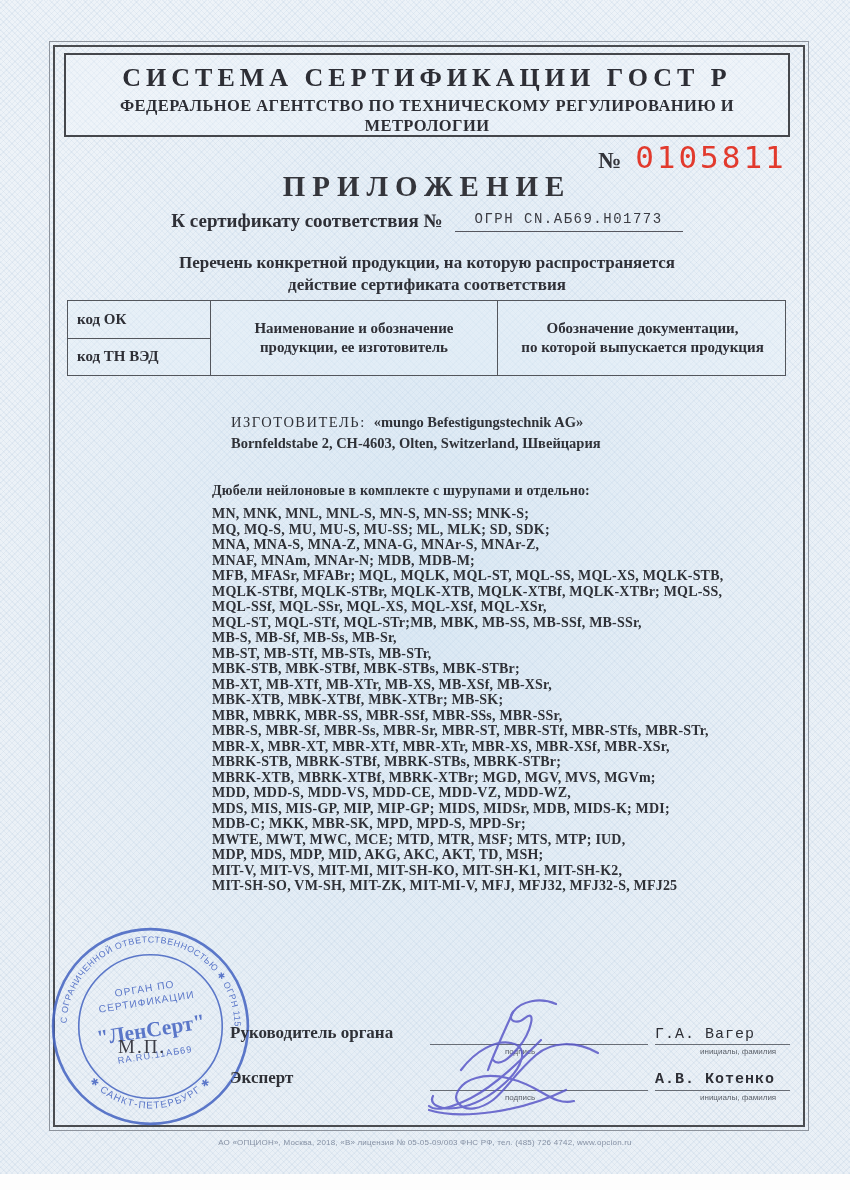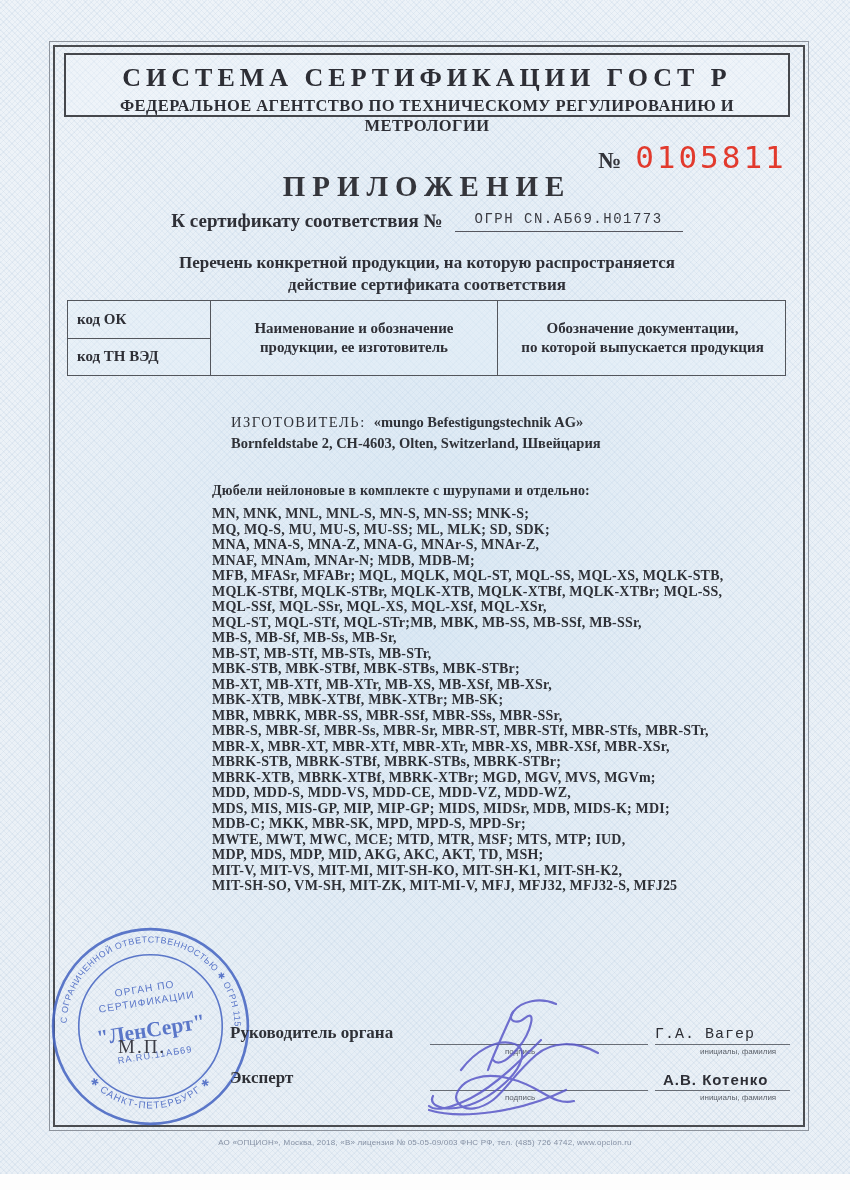--- a/index.html
+++ b/index.html
@@ -10,21 +10,21 @@
       radial-gradient(ellipse at 50% 48%, rgba(203,224,241,.55), rgba(203,224,241,0) 72%),
       repeating-linear-gradient(45deg, rgba(126,162,198,.10) 0 1px, rgba(0,0,0,0) 1px 4px),
       repeating-linear-gradient(-45deg, rgba(126,162,198,.10) 0 1px, rgba(0,0,0,0) 1px 4px),
       linear-gradient(#eef3f8,#eaf0f6);
   }
   
   .frame{position:absolute;left:53px;top:45px;width:748px;height:1078px;
          border:2px solid #4a4c50;}
   .frame::after{content:"";position:absolute;inset:-6px;border:1px solid #8d939c;}
   
-  .header-box{position:absolute;left:64px;top:53px;width:726px;height:64px;
+  .header-box{position:absolute;left:64px;top:53px;width:726px;height:84px;
               border:2px solid #45474c;box-sizing:border-box;text-align:center;
               padding-top:8px;background:rgba(240,246,251,.35);}
   .h1{font-size:26px;font-weight:bold;letter-spacing:5px;color:#2d2e35;}
   .h2{font-size:16.5px;font-weight:bold;letter-spacing:.4px;color:#2d2e35;margin-top:3px;}
   
   .docnum{position:absolute;left:598px;top:139px;white-space:nowrap;}
   .no-sign{font-size:23px;color:#33343a;font-weight:bold;margin-right:14px;}
   .no-red{font-family:"DejaVu Sans Mono",monospace;font-size:31px;letter-spacing:3px;color:#e23a2d;}
   
   .title{position:absolute;left:53px;top:170px;width:748px;text-align:center;
@@ -66,22 +66,22 @@
   .sl2{left:430px;top:1072px;width:218px;height:18px;}
   .nl1{left:655px;top:1026px;width:135px;height:18px;}
   .nl2{left:655px;top:1072px;width:135px;height:18px;}
   .caption{position:absolute;font-family:"Liberation Sans",sans-serif;font-size:8px;color:#5a5f68;padding-left:7px;}
   .cap-sign1{left:498px;top:1047px;}
   .cap-sign2{left:498px;top:1093px;}
   .cap-name1{left:693px;top:1047px;}
   .cap-name2{left:693px;top:1093px;}
   .name1{position:absolute;left:655px;top:1026px;font-family:"Liberation Mono",monospace;
          font-size:15px;font-weight:normal;letter-spacing:1px;color:#2e2f36;}
-  .name2{position:absolute;left:655px;top:1071px;font-family:Liberation Sans, sans-serif;
-         font-size:15px;font-weight:bold;letter-spacing:1px;color:#2e2f36;margin-left:8px;}
+  .name2{position:absolute;left:655px;top:1071px;font-family:Liberation Mono, monospace;
+         font-size:15px;font-weight:bold;letter-spacing:1px;color:#2e2f36;}
   .ink-svg{position:absolute;left:0;top:0;pointer-events:none;}
   
   .footer{position:absolute;left:0;top:1138px;width:850px;text-align:center;
           font-family:"Liberation Sans",sans-serif;font-size:8px;color:#8590a3;letter-spacing:.2px;}
   .bottom-strip{position:absolute;left:0;bottom:0;width:850px;height:16px;background:#fdfdfd;}
 </style>
 </head>
 <body>
 
 <div class="page">

